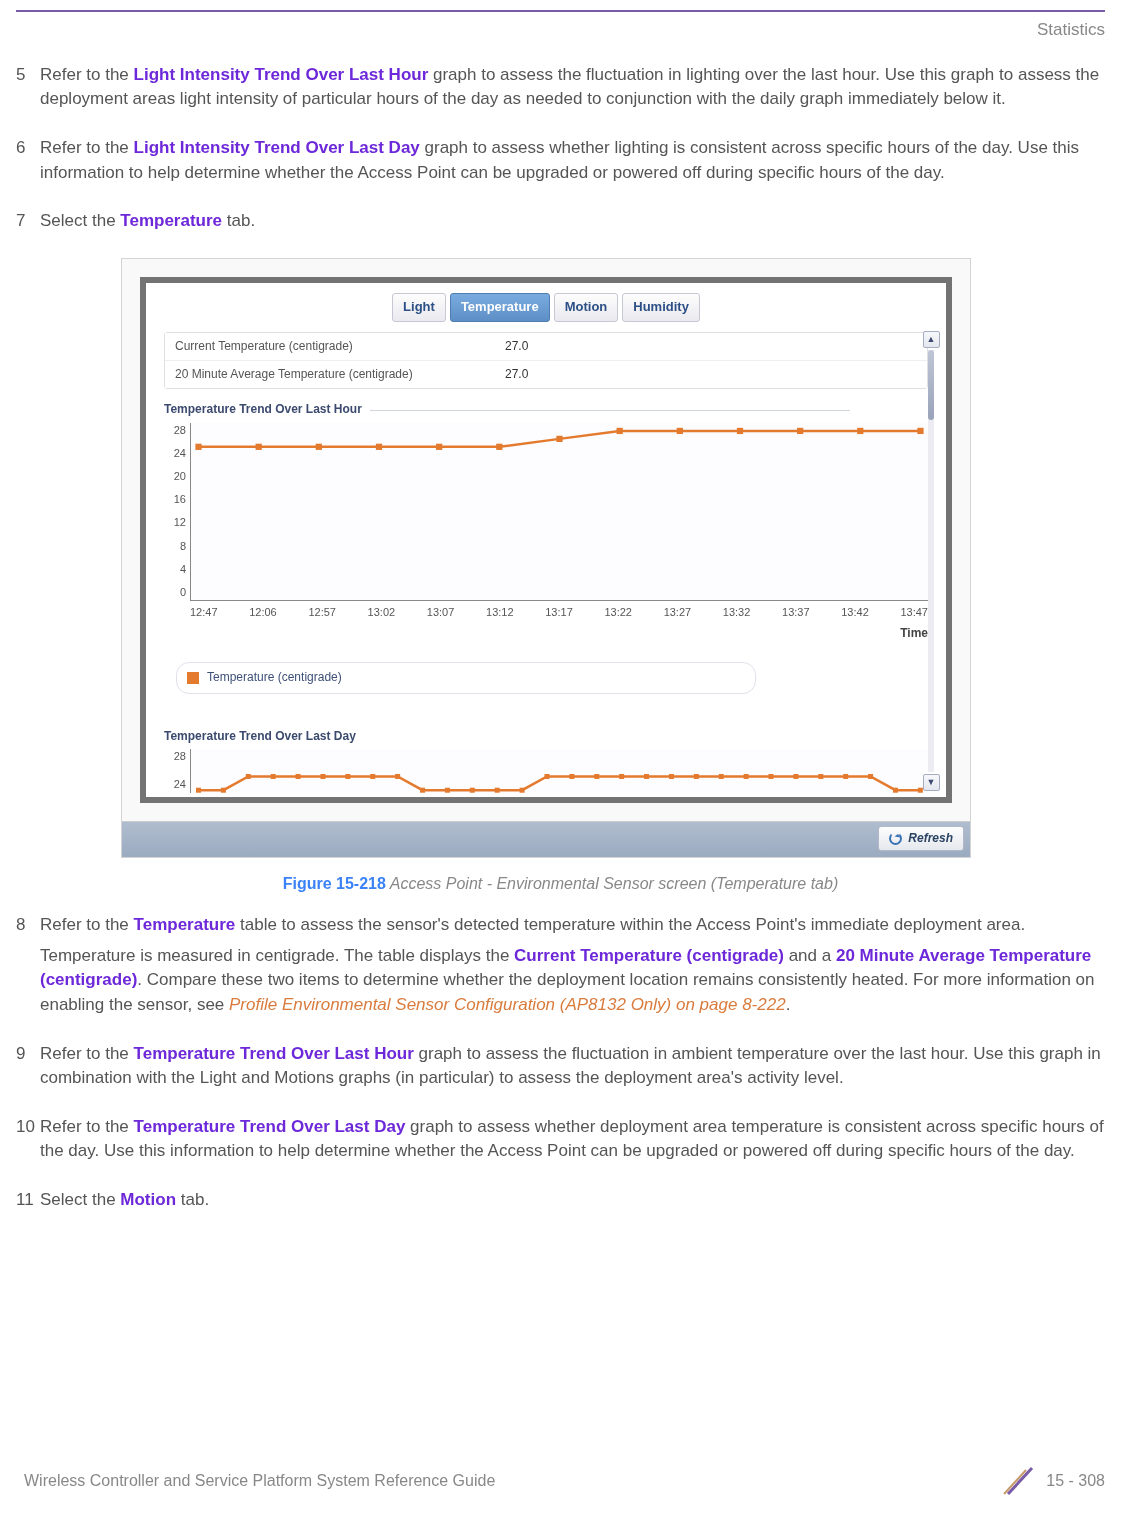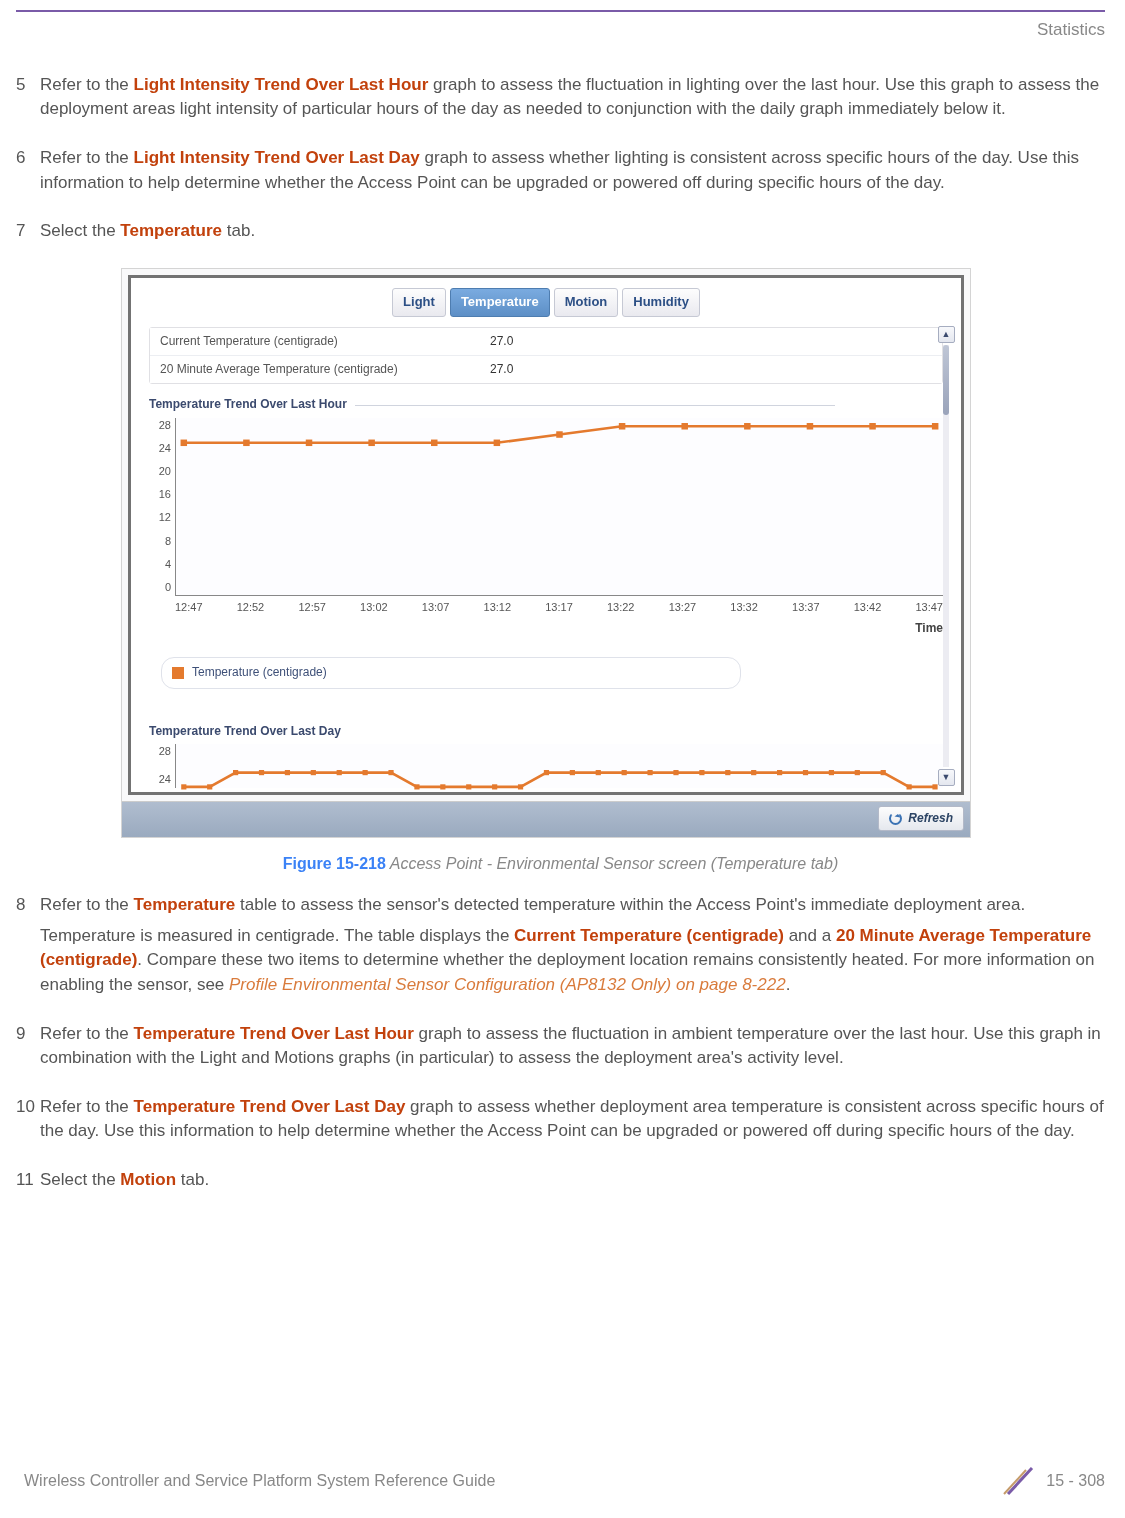--- a/index.html
+++ b/index.html
@@ -16,51 +16,51 @@
       padding: 10px 20px 20px 16px;
       position: relative;
       min-height: 1518px;
     }
     .header-row {
       border-top: 2px solid #7a5ba8;
       padding-top: 6px;
       text-align: right;
       color: #888;
       font-size: 17px;
-      margin-bottom: 30px;
+      margin-bottom: 20px;
     }
     .step-block {
       display: flex;
       margin-bottom: 18px;
     }
     .step-num {
       width: 24px;
       color: #555;
       flex-shrink: 0;
       font-size: 17px;
     }
     .step-body {
       flex: 1;
       color: #555;
     }
     .step-body p { margin-bottom: 6px; }
-    .bold-gray { color: #c2410c; font-weight: 700; }
+    .bold-gray { color: #6d28d9; font-weight: 700; }
     .orange-link { color: #d97b3c; font-style: italic; }
 
     
     .screen-panel {
       margin: 8px 0 8px 105px;
       width: 850px;
       border: 1px solid #d4d4d4;
       background: #f9f9fa;
       position: relative;
     }
     .screen-inner {
-      border: 3px solid #737373;
-      margin: 6px;
+      border: 6px solid #737373;
+      margin: 18px;
       background: #fff;
       position: relative;
     }
     .tab-strip {
       display: flex;
       justify-content: center;
       gap: 0;
       padding: 10px 0 6px 0;
     }
     .tab {
@@ -395,21 +395,21 @@
                 <rect x="388.8333333333333" y="3.857142857142861" width="5" height="5" fill="#e47a2e"></rect>
                 <rect x="437" y="3.857142857142861" width="5" height="5" fill="#e47a2e"></rect>
                 <rect x="485.1666666666667" y="3.857142857142861" width="5" height="5" fill="#e47a2e"></rect>
                 <rect x="533.3333333333333" y="3.857142857142861" width="5" height="5" fill="#e47a2e"></rect>
                 <rect x="581.5" y="3.857142857142861" width="5" height="5" fill="#e47a2e"></rect>
               </g>
           </svg>
         </div>
         <div class="x-axis" id="chart1-xaxis">
             <span>12:47</span>
-            <span>12:52</span>
+            <span>12:06</span>
             <span>12:57</span>
             <span>13:02</span>
             <span>13:07</span>
             <span>13:12</span>
             <span>13:17</span>
             <span>13:22</span>
             <span>13:27</span>
             <span>13:32</span>
             <span>13:37</span>
             <span>13:42</span>

